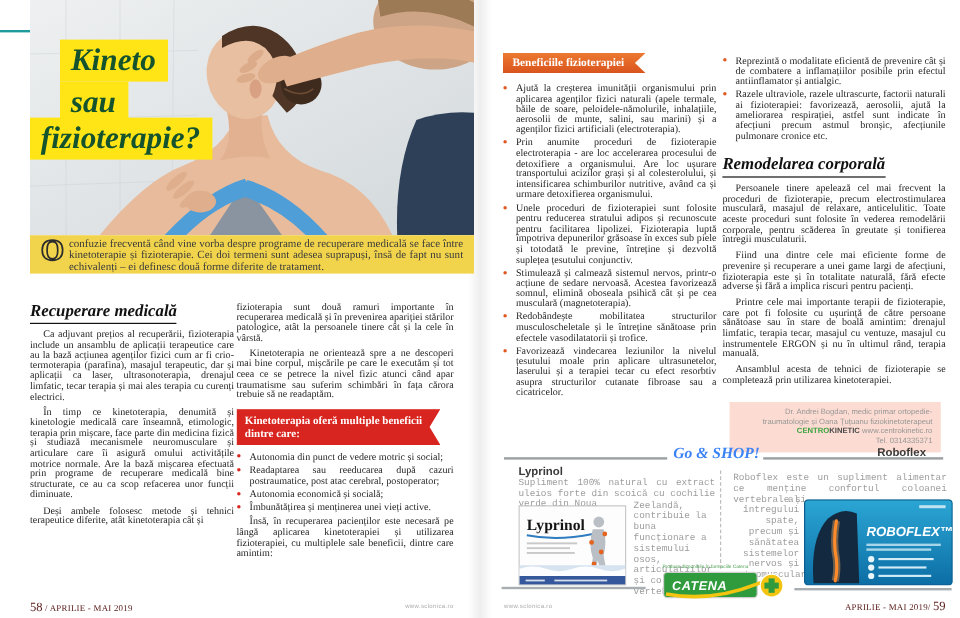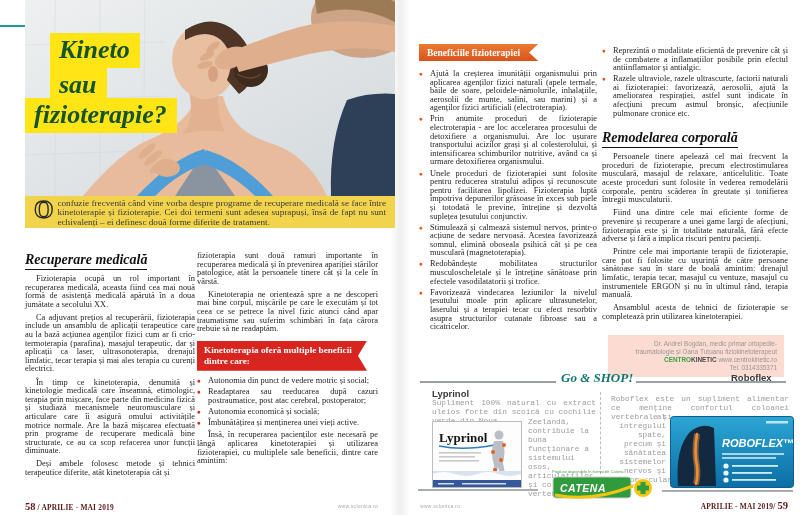--- a/index.html
+++ b/index.html
@@ -33,29 +33,29 @@
           clip-path:polygon(0 0,100% 0,calc(100% - 9px) 50%,100% 100%,0 100%);}
   .ribbon{display:inline-block;margin:2px 0 7px 0;background:linear-gradient(180deg,#ec7a31,#d9531d);
           color:#fff;font:bold 9.5px "Liberation Serif",serif;padding:3.5px 18px 3.5px 8px;
           clip-path:polygon(0 0,100% 0,calc(100% - 9px) 50%,100% 100%,0 100%);}
   
   .credit{margin:14px 0 0 6px;background:#fcdcd2;width:162px;padding:5px 7px;text-align:right;
           font-family:"Liberation Sans",sans-serif;font-size:6.4px;line-height:8px;color:#969696;}
   .credit .centro{color:#3aa33c;font-weight:bold;}
   .credit .kinetic{color:#4a4a4a;font-weight:bold;}
   
-  .goshop{color:#0f766e;font:bold italic 13px "Liberation Serif",serif;}
+  .goshop{color:#3b82f6;font:bold italic 13px "Liberation Serif",serif;}
   .rule{background:#9aa0a4;height:2px;}
   .ad-head{font:bold 9.5px "Liberation Sans",sans-serif;color:#3a3a3a;}
   .ad-text{font-family:Liberation Mono, monospace;font-size:7.8px;line-height:9px;color:#9c9c9c;
            text-align:justify;}
   .vdash{border-left:1px dashed #bdbdbd;width:0;}
   .catena-tag{font-family:"Liberation Sans",sans-serif;font-size:4px;color:#4ca053;white-space:nowrap;}
   
-  .footer{color:#581a18;font-family:"Liberation Serif",serif;font-weight:bold;}
+  .footer{color:#581a18;font-family:"Liberation Serif",serif;font-weight:normal;}
   .f-page{font-size:10.5px;}
   .f-date{font-size:7.4px;letter-spacing:0.2px;}
   .url{font-family:"Liberation Sans",sans-serif;font-size:5px;color:#ababab;letter-spacing:0.3px;}
   .gutter{left:390px;top:0;width:20px;height:515px;
           background:linear-gradient(to right,rgba(0,0,0,0),rgba(90,90,90,0.10),rgba(0,0,0,0));}
 </style>
 </head>
 <body>
 
 <div id="spread">
@@ -121,21 +121,20 @@
   <div class="abs" style="left:25px;top:98px;">
     <span class="title-line">fizioterapie?</span></div>
 
   <div class="abs intro-box">
     <span class="dropcap">O</span>
     <span>confuzie frecventă când vine vorba despre programe de recuperare medicală se face între kinetoterapie și fizioterapie. Cei doi termeni sunt adesea suprapuși, însă de fapt nu sunt echivalenți – ei definesc două forme diferite de tratament.</span>
   </div>
 
   <div class="abs col" style="left:25px;top:236px;width:170px;">
     <h3 class="sec">Recuperare medicală</h3>
-    <p>Fizioterapia ocupă un rol important în recuperarea medicală, aceasta fiind cea mai nouă formă de asistență medicală apărută în a doua jumătate a secolului XX.</p>
     <p>Ca adjuvant prețios al recuperării, fizioterapia include un ansamblu de aplicații terapeutice care au la bază acțiunea agenților fizici cum ar fi crio-termoterapia (parafina), masajul terapeutic, dar și aplicații ca laser, ultrasonoterapia, drenajul limfatic, tecar terapia și mai ales terapia cu curenți electrici.</p>
     <p>În timp ce kinetoterapia, denumită și kinetologie medicală care înseamnă, etimologic, terapia prin mișcare, face parte din medicina fizică și studiază mecanismele neuromusculare și articulare care îi asigură omului activitățile motrice normale. Are la bază mișcarea efectuată prin programe de recuperare medicală bine structurate, ce au ca scop refacerea unor funcții diminuate.</p>
     <p>Deși ambele folosesc metode și tehnici terapeutice diferite, atât kinetoterapia cât și</p>
   </div>
 
   <div class="abs col" style="left:197px;top:236px;width:181px;">
     <p class="noindent">fizioterapia sunt două ramuri importante în recuperarea medicală și în prevenirea apariției stărilor patologice, atât la persoanele tinere cât și la cele în vârstă.</p>
     <p>Kinetoterapia ne orientează spre a ne descoperi mai bine corpul, mișcările pe care le executăm și tot ceea ce se petrece la nivel fizic atunci când apar traumatisme sau suferim schimbări în fața cărora trebuie să ne readaptăm.</p>
     <div class="redbox">Kinetoterapia oferă multiple beneficii dintre care:</div>
     <ul class="blist red">

